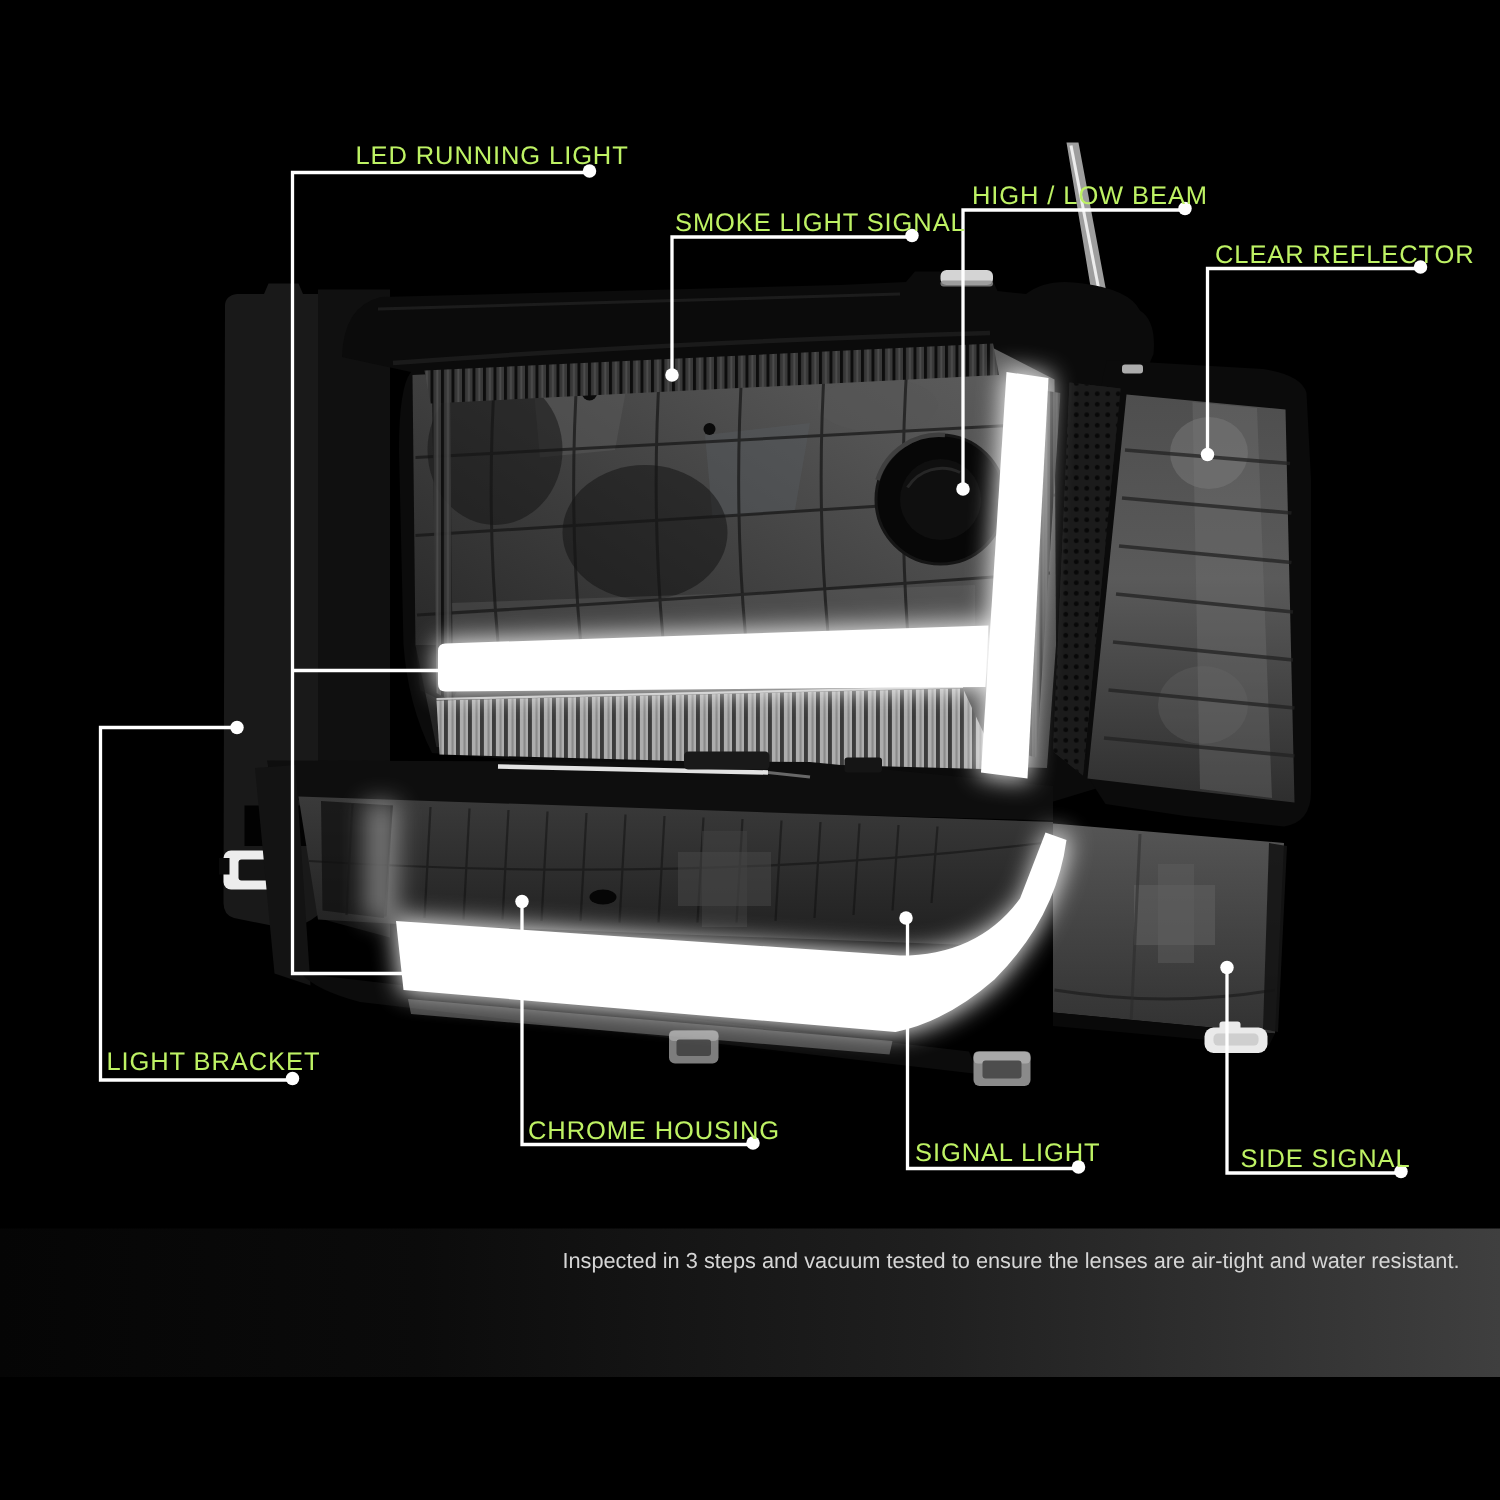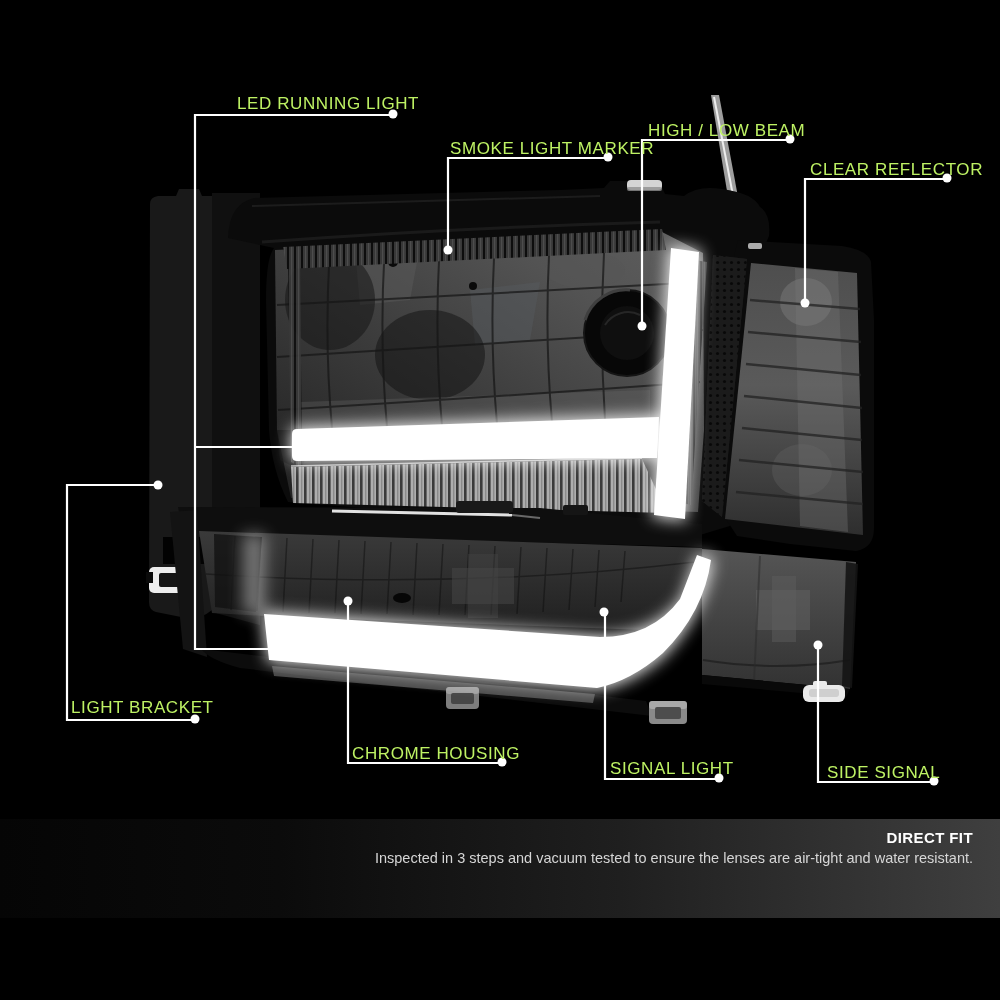--- a/index.html
+++ b/index.html
@@ -261,28 +261,27 @@
     </g>
     <g>
       <path d="M931,782 L818,782 L818,649"></path>
       <circle cx="934" cy="781" r="4.5" fill="#fff" stroke="none"></circle>
       <circle cx="818" cy="645" r="4.5" fill="#fff" stroke="none"></circle>
     </g>
   </g>
 </svg>
 
 <div class="callout" style="left:237px;top:95px">LED RUNNING LIGHT</div>
-<div class="callout" style="left:450px;top:140px">SMOKE LIGHT MARKER</div>
+<div class="callout" style="left:450px;top:140px">SMOKE LIGHT SIGNAL</div>
 <div class="callout" style="left:648px;top:122px">HIGH / LOW BEAM</div>
 <div class="callout" style="left:810px;top:161px">CLEAR REFLECTOR</div>
 <div class="callout" style="left:71px;top:699px">LIGHT BRACKET</div>
 <div class="callout" style="left:352px;top:745px">CHROME HOUSING</div>
 <div class="callout" style="left:610px;top:760px">SIGNAL LIGHT</div>
 <div class="callout" style="left:827px;top:764px">SIDE SIGNAL</div>
 
 <div class="features-band">
   <div class="features-inner">
-    <div class="feat-title">DIRECT FIT</div>
     <div class="feat-desc">Inspected in 3 steps and vacuum tested to ensure the lenses are air-tight and water resistant.</div>
   </div>
 </div>
 
 </div>
 
 </body></html>

